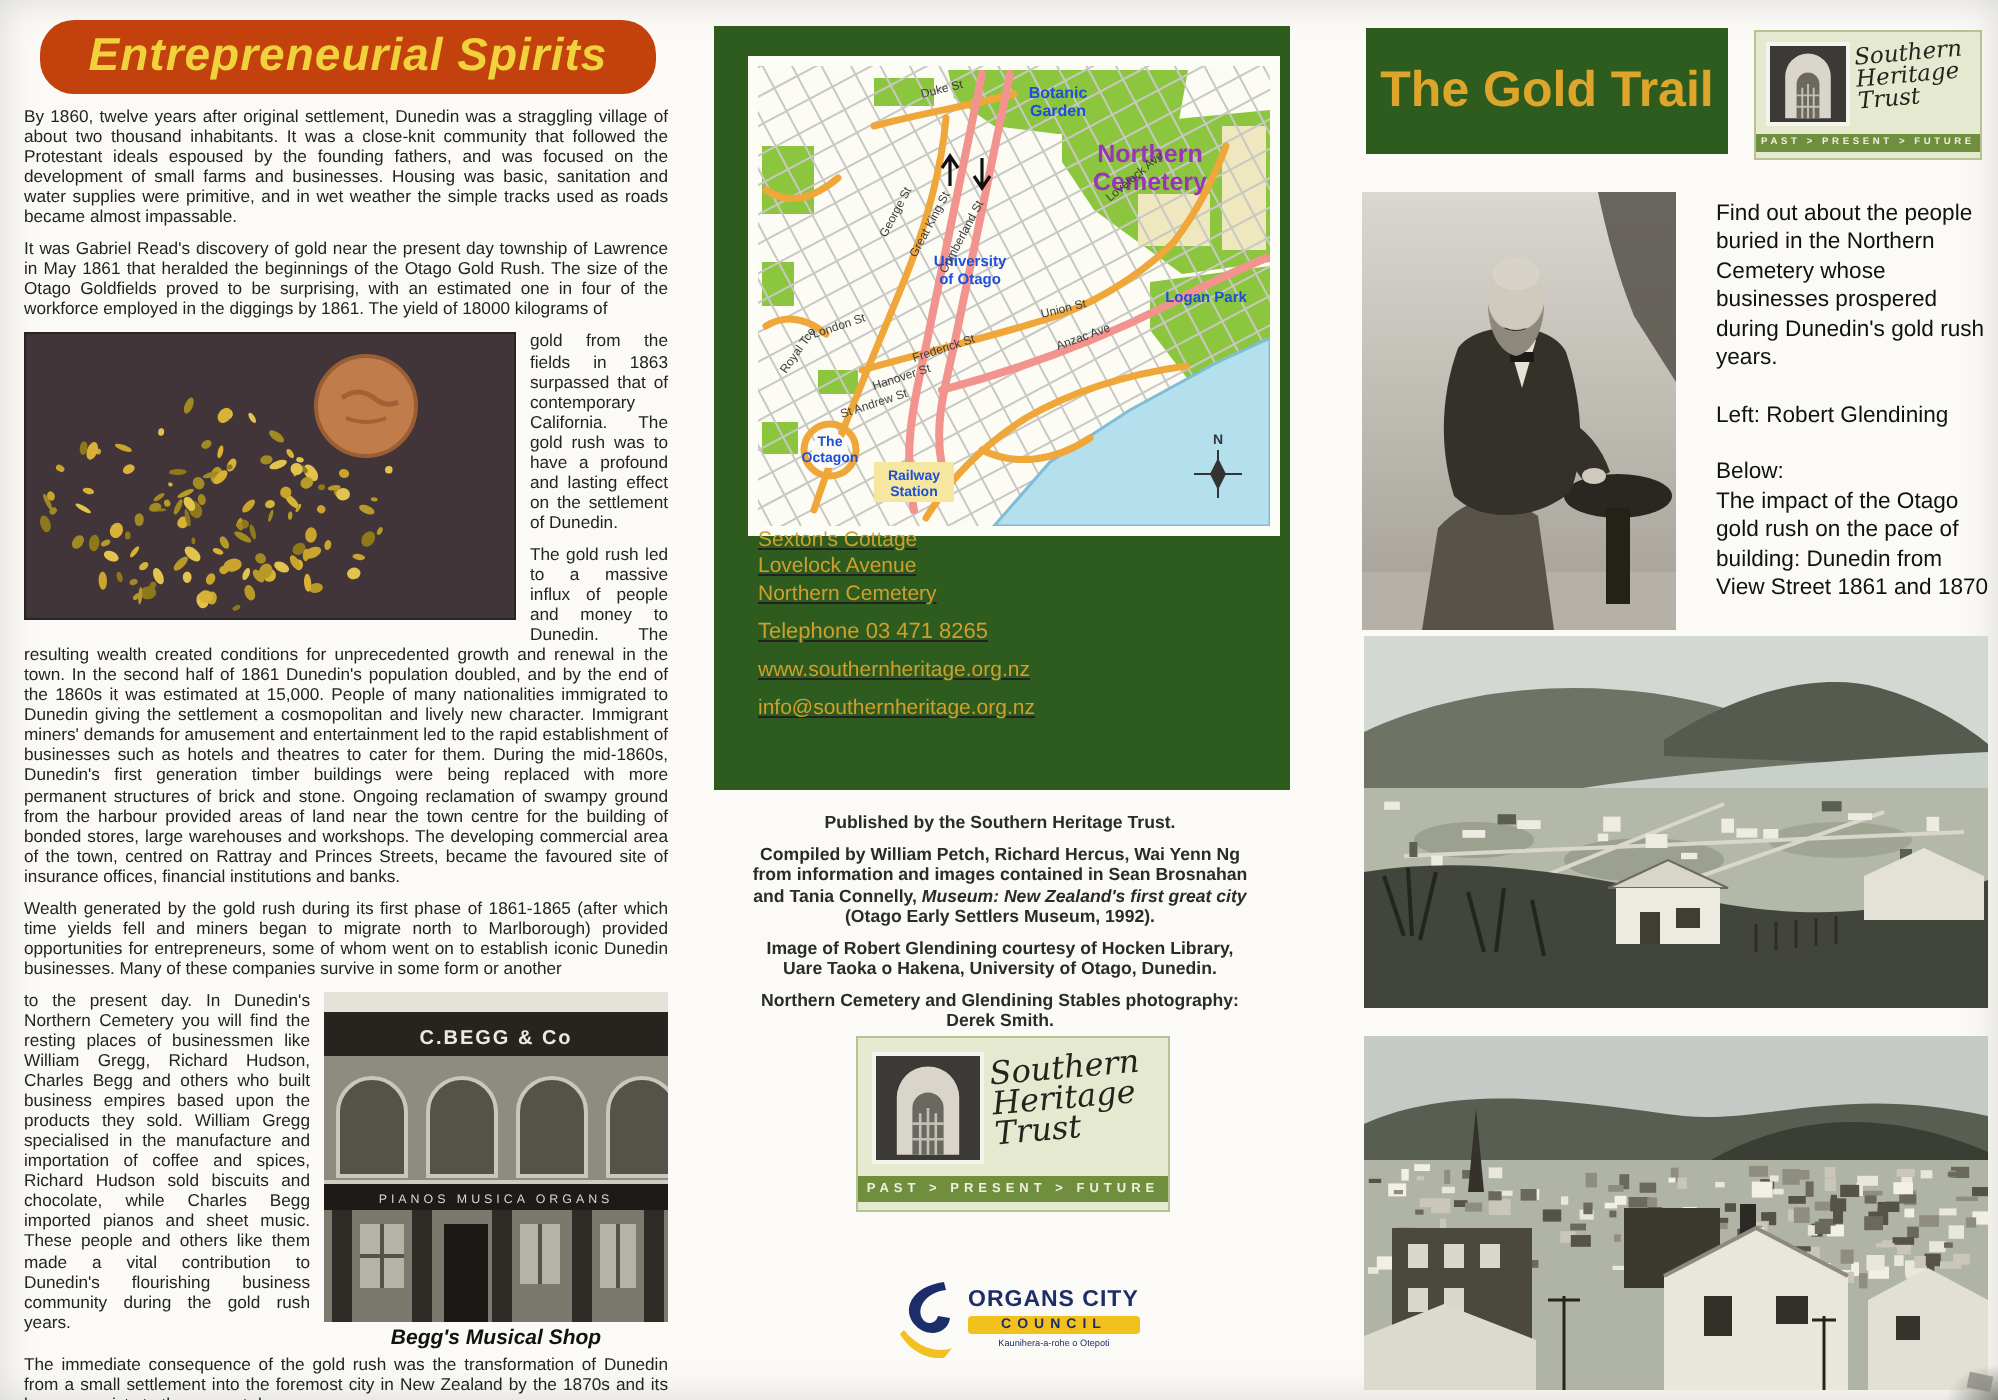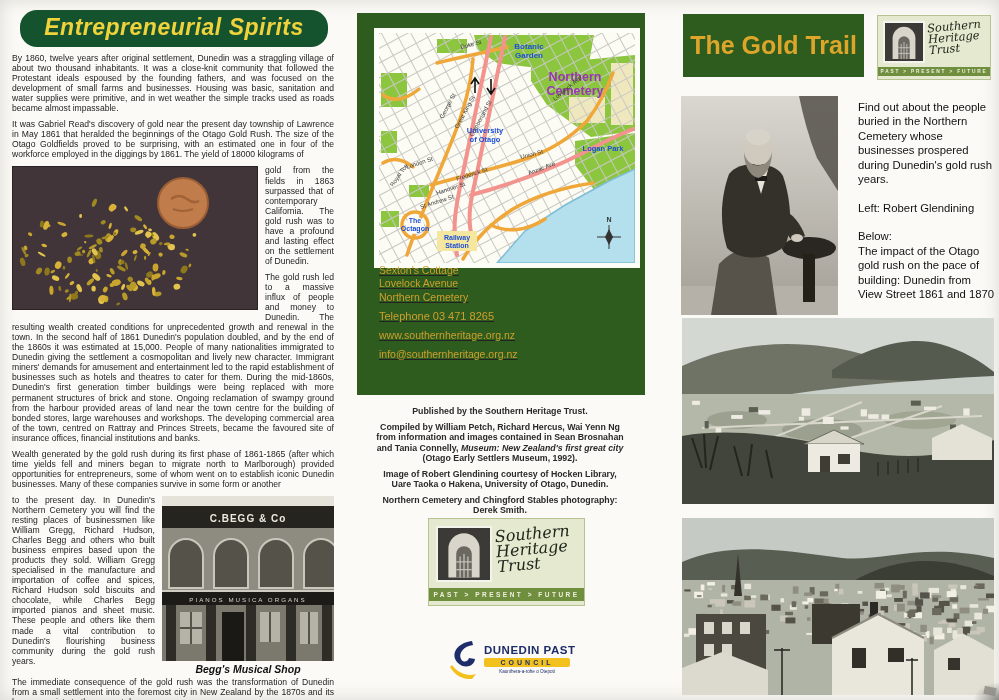--- a/index.html
+++ b/index.html
@@ -4,21 +4,21 @@
 <style>
   html,body{margin:0;padding:0;background:#e8e8e4;}
   .page{position:relative;width:999px;height:700px;background:#fbfaf6;overflow:hidden;
         font-family:"Liberation Sans",sans-serif;color:#232323;
         box-shadow:inset 0 0 18px rgba(120,120,110,.25);}
   .page::after{content:"";position:absolute;right:0;bottom:0;width:26px;height:18px;
         background:radial-gradient(ellipse at bottom right,#8a8a84 0%,rgba(138,138,132,0) 70%);}
 
   
   .panel-left{position:absolute;left:12px;top:8px;width:322px;}
-  .title-box{margin:2px 6px 6px 8px;background:#14532d;padding:4px 6px 6px;text-align:center;border-radius:17px;}
+  .title-box{margin:2px 6px 6px 8px;background:#c2410c;padding:4px 6px 6px;text-align:center;border-radius:17px;}
   .title-box span{font-style:italic;font-weight:600;font-size:23px;letter-spacing:.5px;color:#f0d23c;}
   .panel-left p{margin:0 0 6px 0;font-size:8.6px;line-height:1.17;text-align:justify;}
   .wrap{overflow:visible;}
   .wrap::after{content:"";display:block;clear:both;}
   .goldphoto{float:left;width:244px;height:142px;margin:1px 7px 3px 0;background:#3a3034;border:1px solid #2a2326;}
   .goldphoto svg{display:block;width:100%;height:100%;}
   .beggs{float:right;width:172px;margin:1px 0 2px 7px;}
   .beggs-img{width:172px;height:165px;background:#cfccc4;}
   .beggs-img svg{display:block;width:100%;height:100%;}
   .beggs figcaption{font-size:10.5px;font-weight:bold;font-style:italic;text-align:center;margin-top:2px;color:#111;}
@@ -438,21 +438,21 @@
         <div class="c-phone">Telephone 03 471 8265</div>
         <div class="c-web">www.southernheritage.org.nz</div>
         <div class="c-email">info@southernheritage.org.nz</div>
       </div>
     </div>
 
     <div class="credits">
       <p>Published by the Southern Heritage Trust.</p>
       <p><span>Compiled by William Petch, Richard Hercus, Wai Yenn Ng from information and images contained in Sean Brosnahan and Tania Connelly, </span><span class="it">Museum: New Zealand's first great city</span><span> (Otago Early Settlers Museum, 1992).</span></p>
       <p>Image of Robert Glendining courtesy of Hocken Library, Uare Taoka o Hakena, University of Otago, Dunedin.</p>
-      <p>Northern Cemetery and Chingford Stables photography: Derek Smith.</p>
+      <p>Northern Cemetery and Glendining Stables photography: Derek Smith.</p>
     </div>
 
     <div class="sht sht-md">
       <div class="sht-top">
         <div class="sht-photo">
           <svg viewBox="0 0 40 40" preserveAspectRatio="none">
             <rect width="40" height="40" fill="#3c3a36"></rect>
             <path d="M8,38 L8,16 A12,12 0 0 1 32,16 L32,38 Z" fill="#d9d5cb"></path>
             <path d="M14,38 L14,20 A6,6 0 0 1 26,20 L26,38 Z" fill="#6b6862"></path>
             <path d="M17,38 L17,22 M20,38 L20,20 M23,38 L23,22 M14,26 L26,26 M14,32 L26,32" stroke="#c4c0b6" stroke-width="1"></path>
@@ -466,21 +466,21 @@
       </div>
       <div class="sht-band">PAST &gt; PRESENT &gt; FUTURE</div>
     </div>
 
     <div class="dcc">
       <svg viewBox="0 0 30 40">
         <path d="M24,2 C8,4 2,16 10,24 C16,30 26,28 27,20 L21,19 C20,23 15,24 13,20 C10,14 16,7 25,6 Z" fill="#1d2d69"></path>
         <path d="M4,26 C10,34 20,38 28,35 L24,40 C14,41 6,35 2,28 Z" fill="#f2c11e"></path>
       </svg>
       <div class="dcc-text">
-        <div class="dcc-l1">DUNEDIN PAST</div>
+        <div class="dcc-l1">ORGANS CITY</div>
         <div class="dcc-l2">COUNCIL</div>
         <div class="dcc-l3">Kaunihera-a-rohe o Otepoti</div>
       </div>
     </div>
   </section>
 
   <section class="panel-right">
     <div class="gt-box">
       <span>The Gold Trail</span>
     </div>

